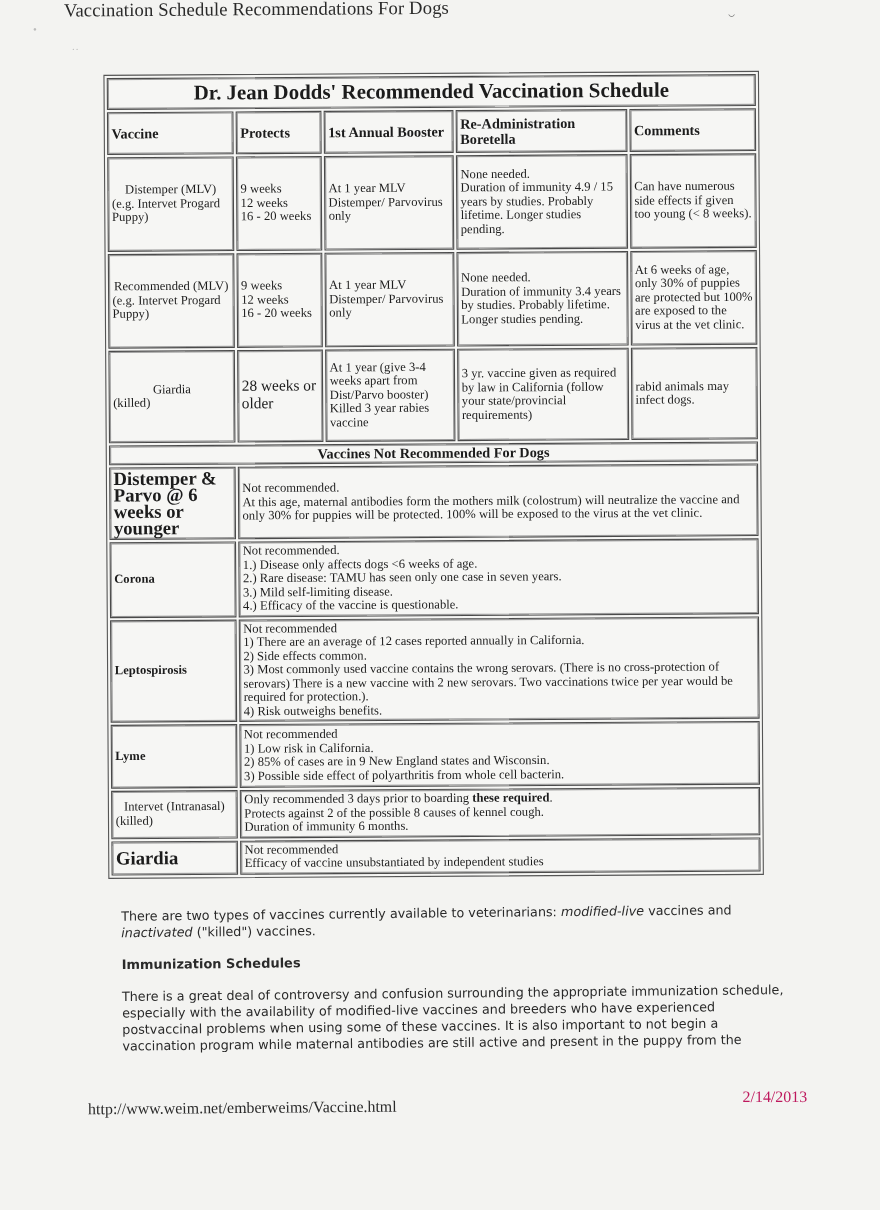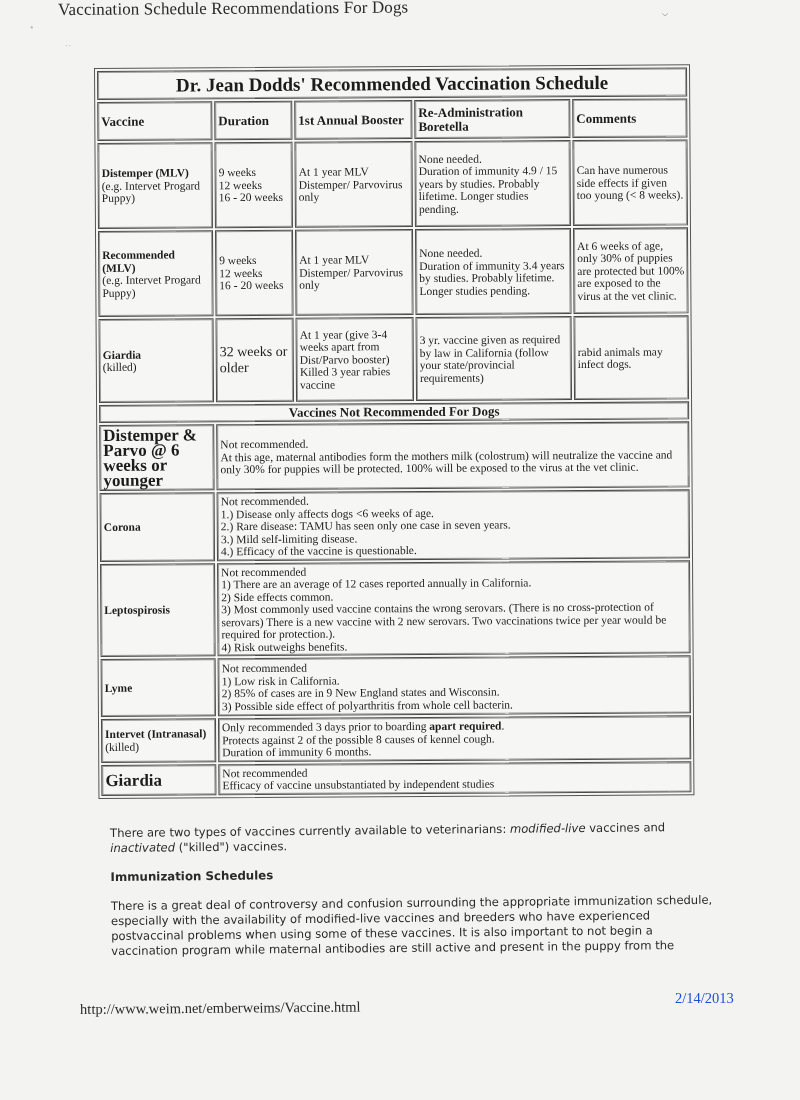--- a/index.html
+++ b/index.html
@@ -31,59 +31,59 @@
       vertical-align: middle;
       font-size: 11.5px; line-height: 12.5px;
       text-align: left;
     }
     .title-cell {
       font-size: 19px; font-weight: bold; text-align: center; padding: 3px 0 2px 0; line-height: 22px;
     }
     .col-head { font-weight: bold; font-size: 13px; line-height: 14px; height: 33px; }
     .rec-row td { height: 80px; margin-top: 40px; }
     .rec-row.rabies td { height: 78px; }
-    .vname { font-weight: bold; }
+    .vname { font-weight: normal; text-align: center; }
     .initial-big { font-size: 14px; line-height: 16px; }
     .section-head { font-weight: bold; font-size: 13px; text-align: center; height: 14px; padding: 1px; }
     .nr-name { font-weight: bold; font-size: 11.5px; width: 107px; }
     .nr-name.big { font-size: 17px; line-height: 15px; }
     .nr-desc div { line-height: 12.5px; }
     .line { display: block; }
     b.emph { font-weight: bold; }
 
     .prose {
       position: absolute; left: 110px; top: 826px; width: 610px;
       font-family: "DejaVu Sans", sans-serif; font-size: 11.6px; line-height: 15px; color: #2a2a2a;
       transform: rotate(-0.6deg); transform-origin: left top;
     }
     .prose p { margin: 0 0 14px 0; }
     .prose h3 { margin: 0 0 14px 0; font-size: 11.8px; font-weight: bold; }
     .footer-url {
       position: absolute; left: 80px; top: 1001px; font-size: 14.5px; color: #2a2a2a;
       transform: rotate(-0.5deg); transform-origin: left top;
     }
-    .footer-date { position: absolute; left: 675px; top: 990px; font-size: 14.5px; color: #1d4ed8; }
+    .footer-date { position: absolute; left: 675px; top: 990px; font-size: 14.5px; color: #be185d; }
   </style>
 </head>
 <body>
 
 <div class="page-header">Vaccination Schedule Recommendations For Dogs</div>
 <div class="specks">•</div>
 <div class="specks2">··</div>
 <div class="speck-right">‿</div>
 
 <div class="doc">
   <table class="outer">
     <tbody>
         <tr>
       <td colspan="5" class="title-cell">Dr. Jean Dodds' Recommended Vaccination Schedule</td>
     </tr>
     <tr>
       <td class="col-head" style="width:107px">Vaccine</td>
-      <td class="col-head" style="width:70px">Duration</td>
+      <td class="col-head" style="width:70px">Protects</td>
       <td class="col-head" style="width:110px">1st Annual Booster</td>
       <td class="col-head" style="width:148px">Re-Administration Boretella</td>
       <td class="col-head">Comments</td>
     </tr>
 
     <tr class="rec-row">
       <td>
         <span class="line vname">Distemper (MLV)</span>
         <span class="line">(e.g. Intervet Progard Puppy)</span>
       </td>
@@ -116,21 +116,21 @@
         <span class="line">Duration of immunity 3.4 years by studies. Probably lifetime. Longer studies pending.</span>
       </td>
       <td>At 6 weeks of age, only 30% of puppies are protected but 100% are exposed to the virus at the vet clinic.</td>
     </tr>
 
     <tr class="rec-row rabies">
       <td>
         <span class="line vname">Giardia</span>
         <span class="line">(killed)</span>
       </td>
-      <td class="initial-big">32 weeks or older</td>
+      <td class="initial-big">28 weeks or older</td>
       <td>At 1 year (give 3-4 weeks apart from Dist/Parvo booster) Killed 3 year rabies vaccine</td>
       <td>3 yr. vaccine given as required by law in California (follow your state/provincial requirements)</td>
       <td>rabid animals may infect dogs.</td>
     </tr>
 
     <tr>
       <td colspan="5" class="section-head">Vaccines Not Recommended For Dogs</td>
     </tr>
 
     <tr>
@@ -172,21 +172,21 @@
         <div>3) Possible side effect of polyarthritis from whole cell bacterin.</div>
       </td>
     </tr>
 
     <tr>
       <td class="nr-name">
         <span class="line vname">Intervet (Intranasal)</span>
         <span class="line" style="font-weight:normal">(killed)</span>
       </td>
       <td colspan="4" class="nr-desc">
-        <div><span>Only recommended 3 days prior to boarding </span><b class="emph">apart required</b><span>.</span></div>
+        <div><span>Only recommended 3 days prior to boarding </span><b class="emph">these required</b><span>.</span></div>
         <div>Protects against 2 of the possible 8 causes of kennel cough.</div>
         <div>Duration of immunity 6 months.</div>
       </td>
     </tr>
 
     <tr>
       <td class="nr-name big">Giardia</td>
       <td colspan="4" class="nr-desc">
         <div>Not recommended</div>
         <div>Efficacy of vaccine unsubstantiated by independent studies</div>

